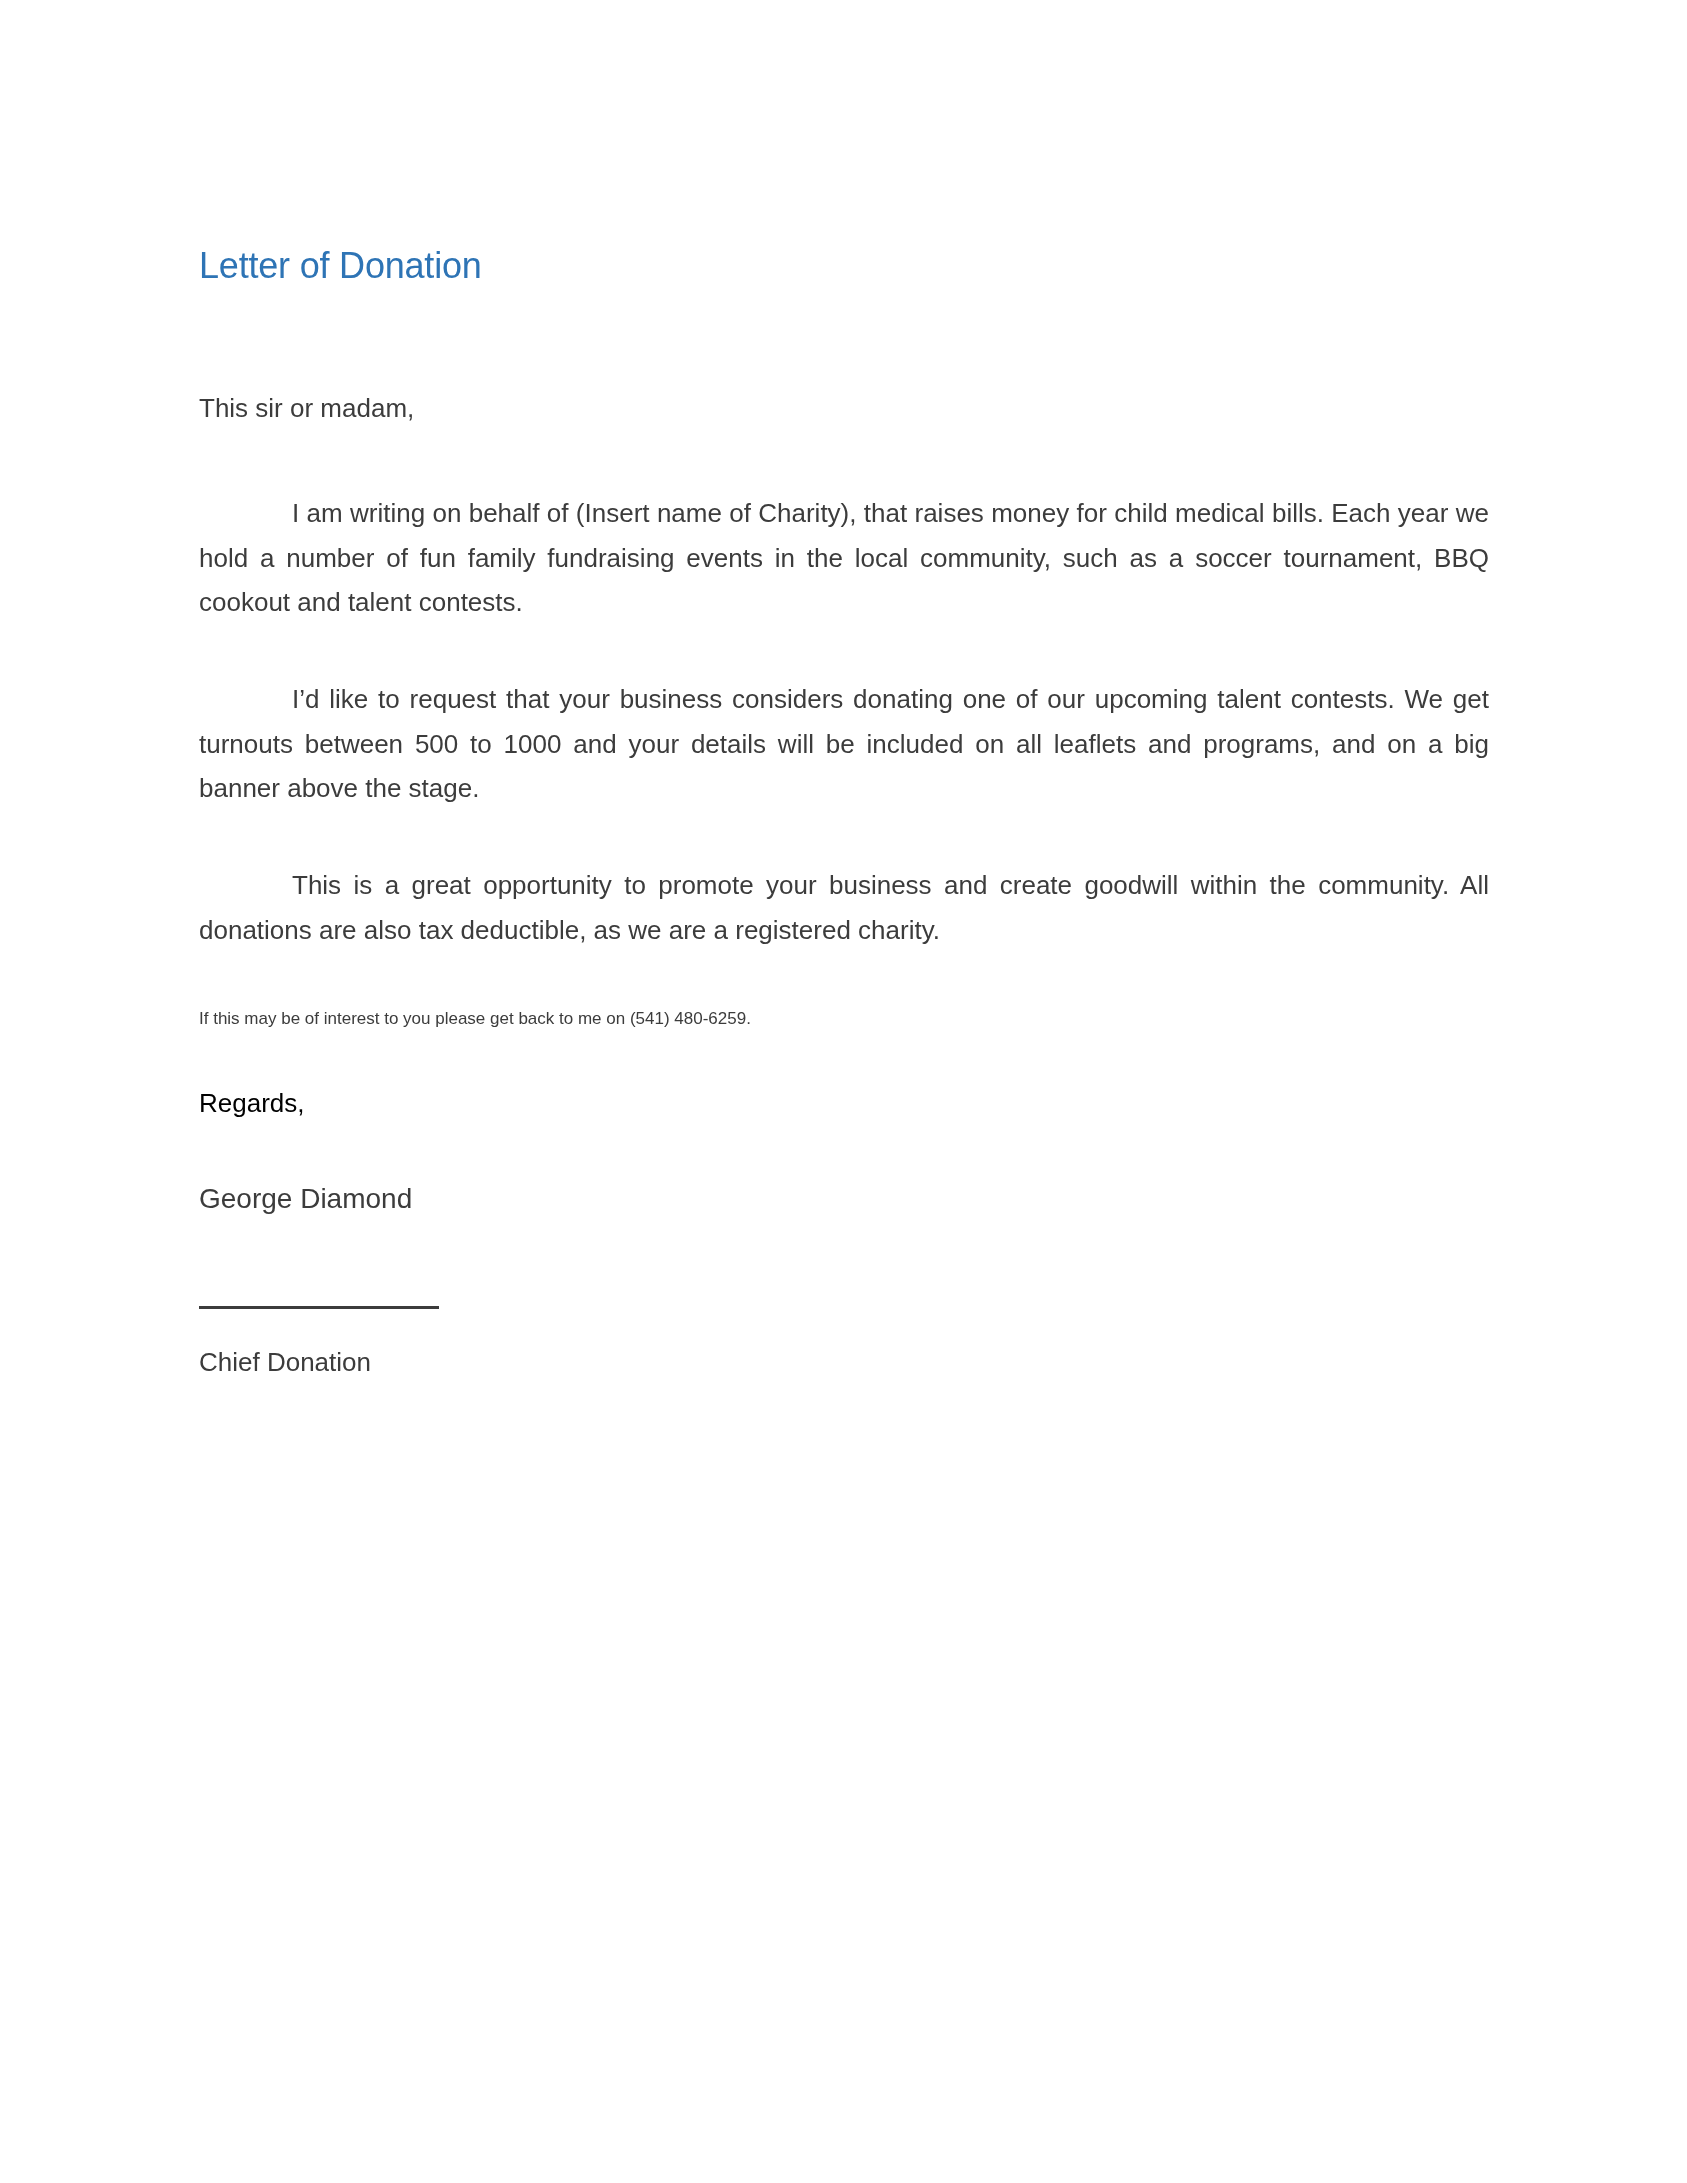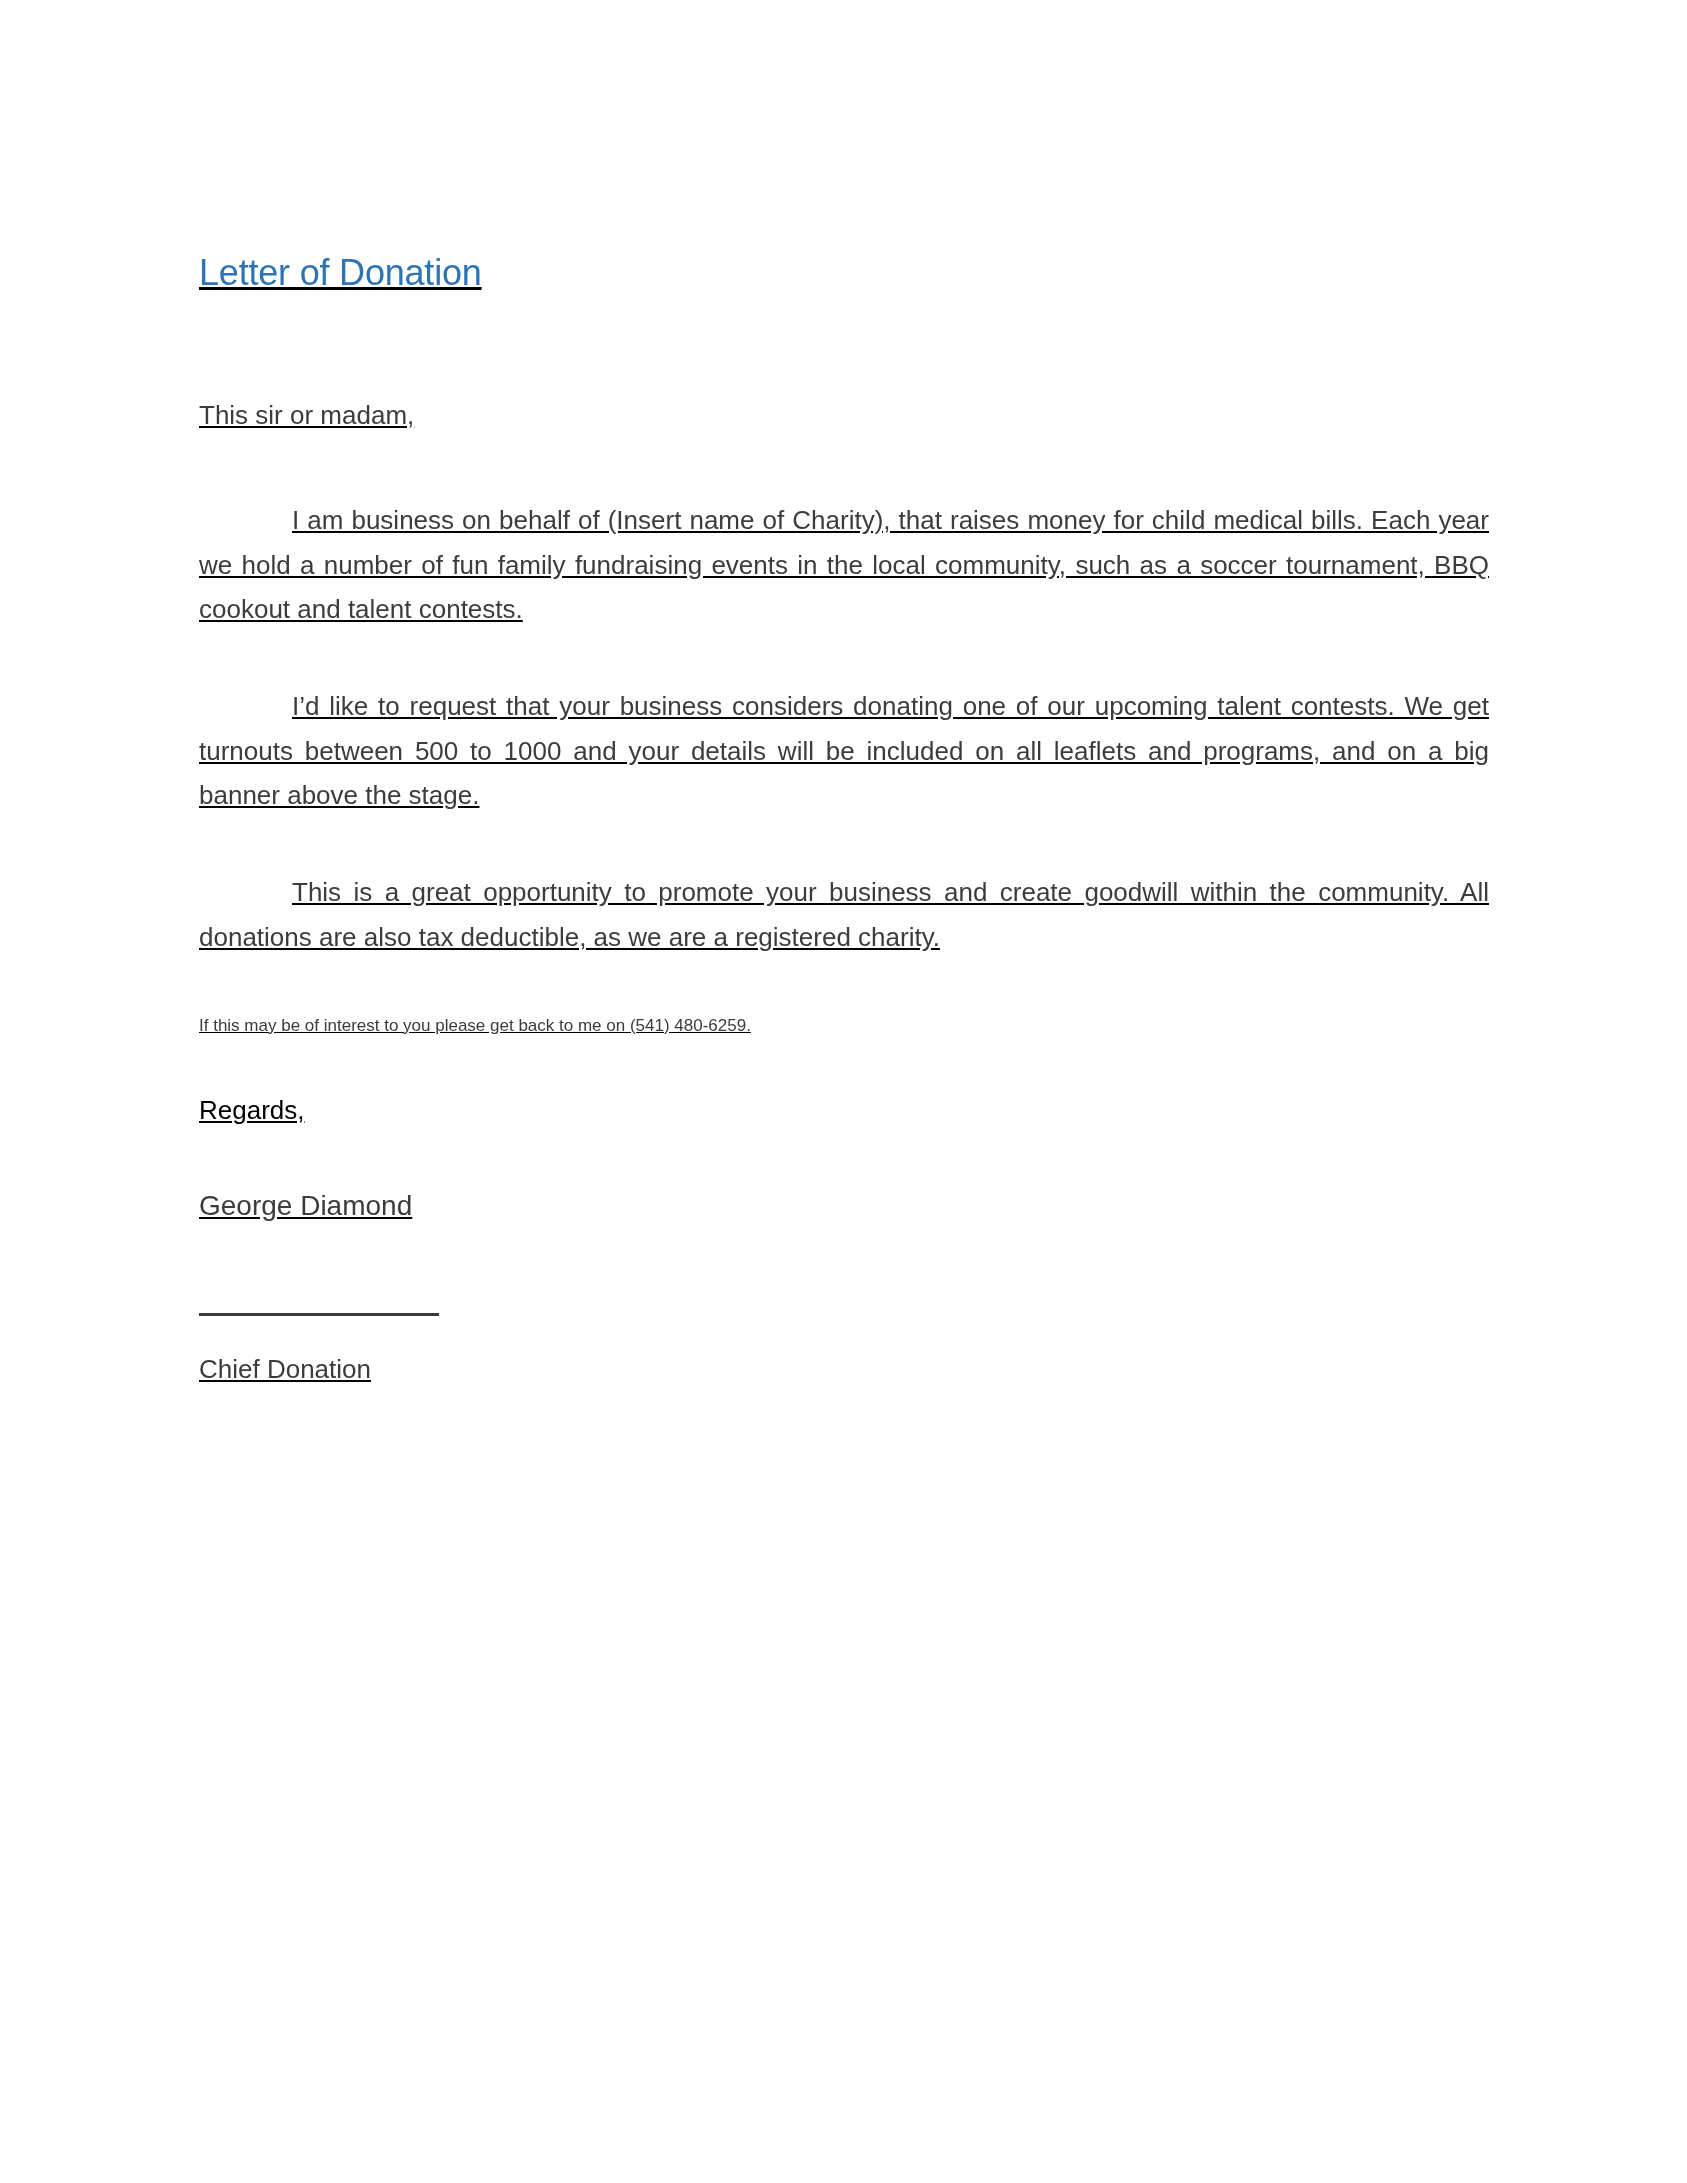--- a/index.html
+++ b/index.html
@@ -14,23 +14,22 @@
     height: 2184px;
     background: #ffffff;
     box-sizing: border-box;
     overflow: hidden;
     font-family: "Liberation Sans", sans-serif;
   }
 
   .content {
     position: absolute;
     left: 199px;
-    top: 17px;
+    top: 10px;
     width: 1290px;
-    text-decoration: underline;
   }
 
   .doc-title {
     color: #2e74b5;
     font-family: "Liberation Sans", sans-serif;
     font-size: 36px;
     font-weight: 400;
     letter-spacing: -0.2px;
     line-height: 1.2;
     margin: 0;
@@ -108,21 +107,21 @@
 </head>
 <body>
 
 <div class="page">
   <div class="content">
 
     <h1 class="doc-title">Letter of Donation</h1>
 
     <p class="salutation">This sir or madam,</p>
 
-    <p class="body-para first">I am business on behalf of (Insert name of Charity), that raises money for child medical bills. Each year we hold a number of fun family fundraising events in the local community, such as a soccer tournament, BBQ cookout and talent contests.</p>
+    <p class="body-para first">I am writing on behalf of (Insert name of Charity), that raises money for child medical bills. Each year we hold a number of fun family fundraising events in the local community, such as a soccer tournament, BBQ cookout and talent contests.</p>
 
     <p class="body-para">I’d like to request that your business considers donating one of our upcoming talent contests. We get turnouts between 500 to 1000 and your details will be included on all leaflets and programs, and on a big banner above the stage.</p>
 
     <p class="body-para">This is a great opportunity to promote your business and create goodwill within the community. All donations are also tax deductible, as we are a registered charity.</p>
 
     <p class="plain-line">If this may be of interest to you please get back to me on (541) 480-6259.</p>
 
     <p class="closing-line">Regards,</p>
 
     <p class="signer-name">George Diamond</p>

